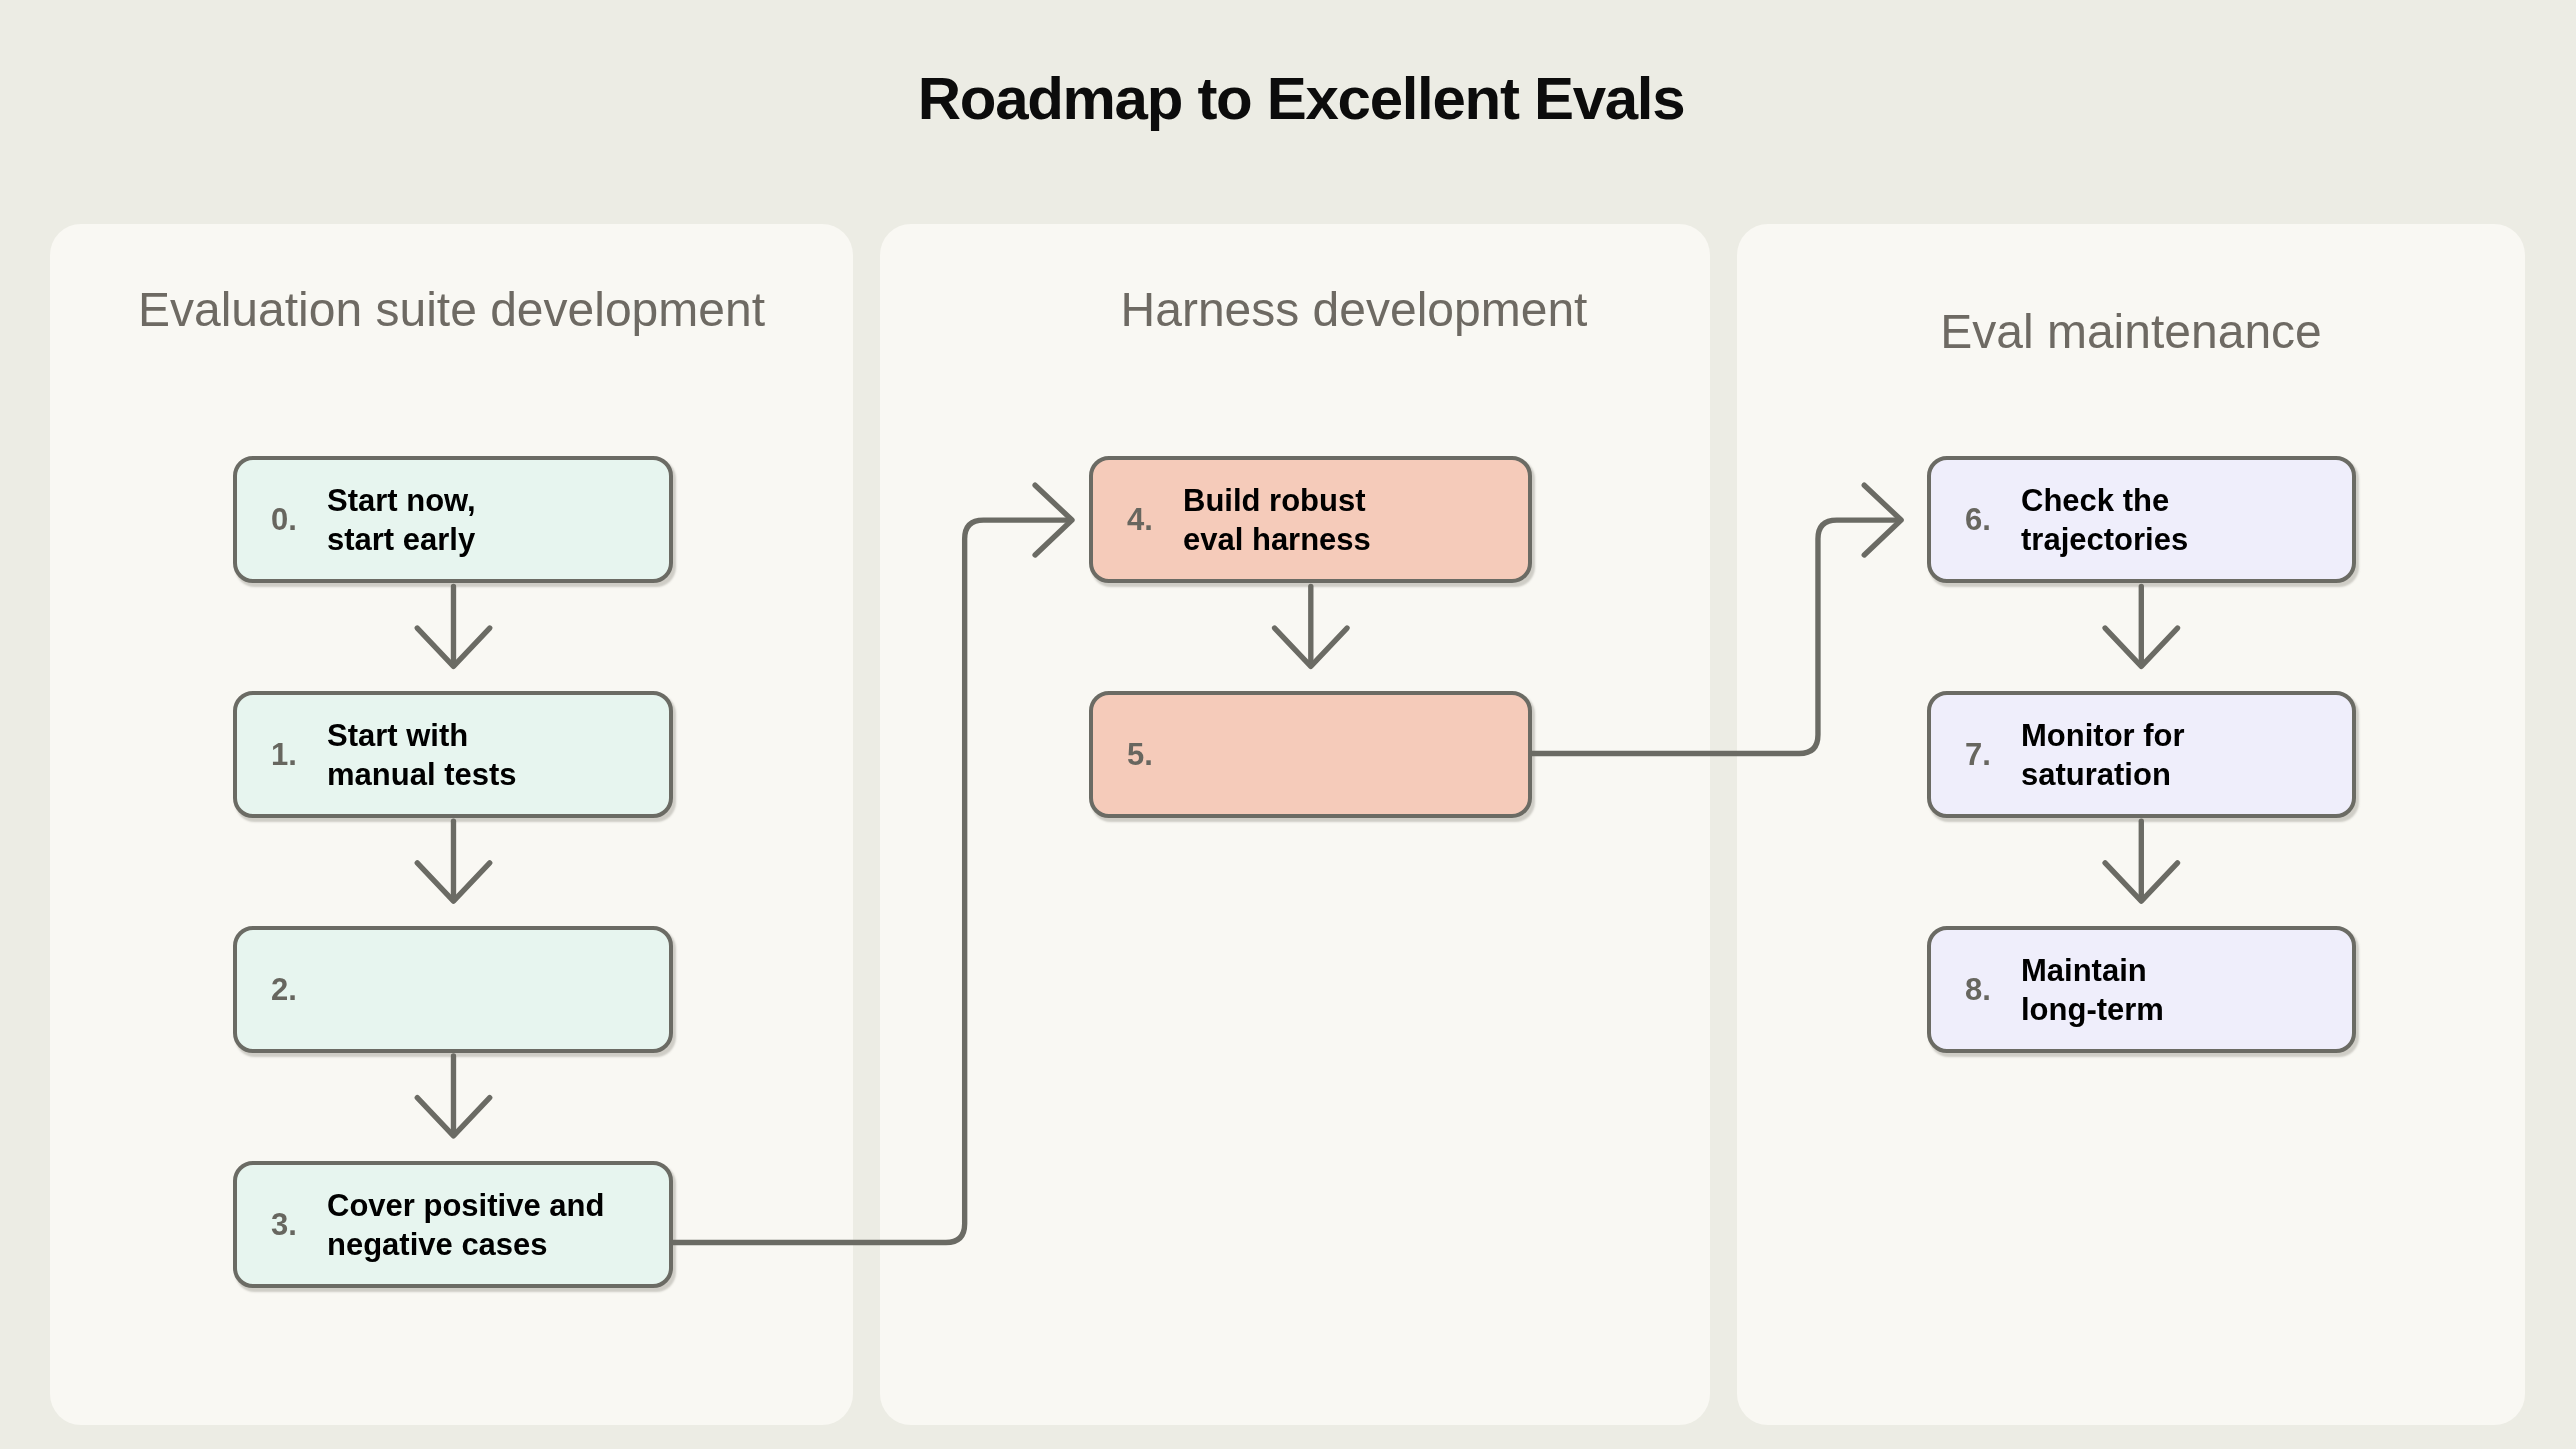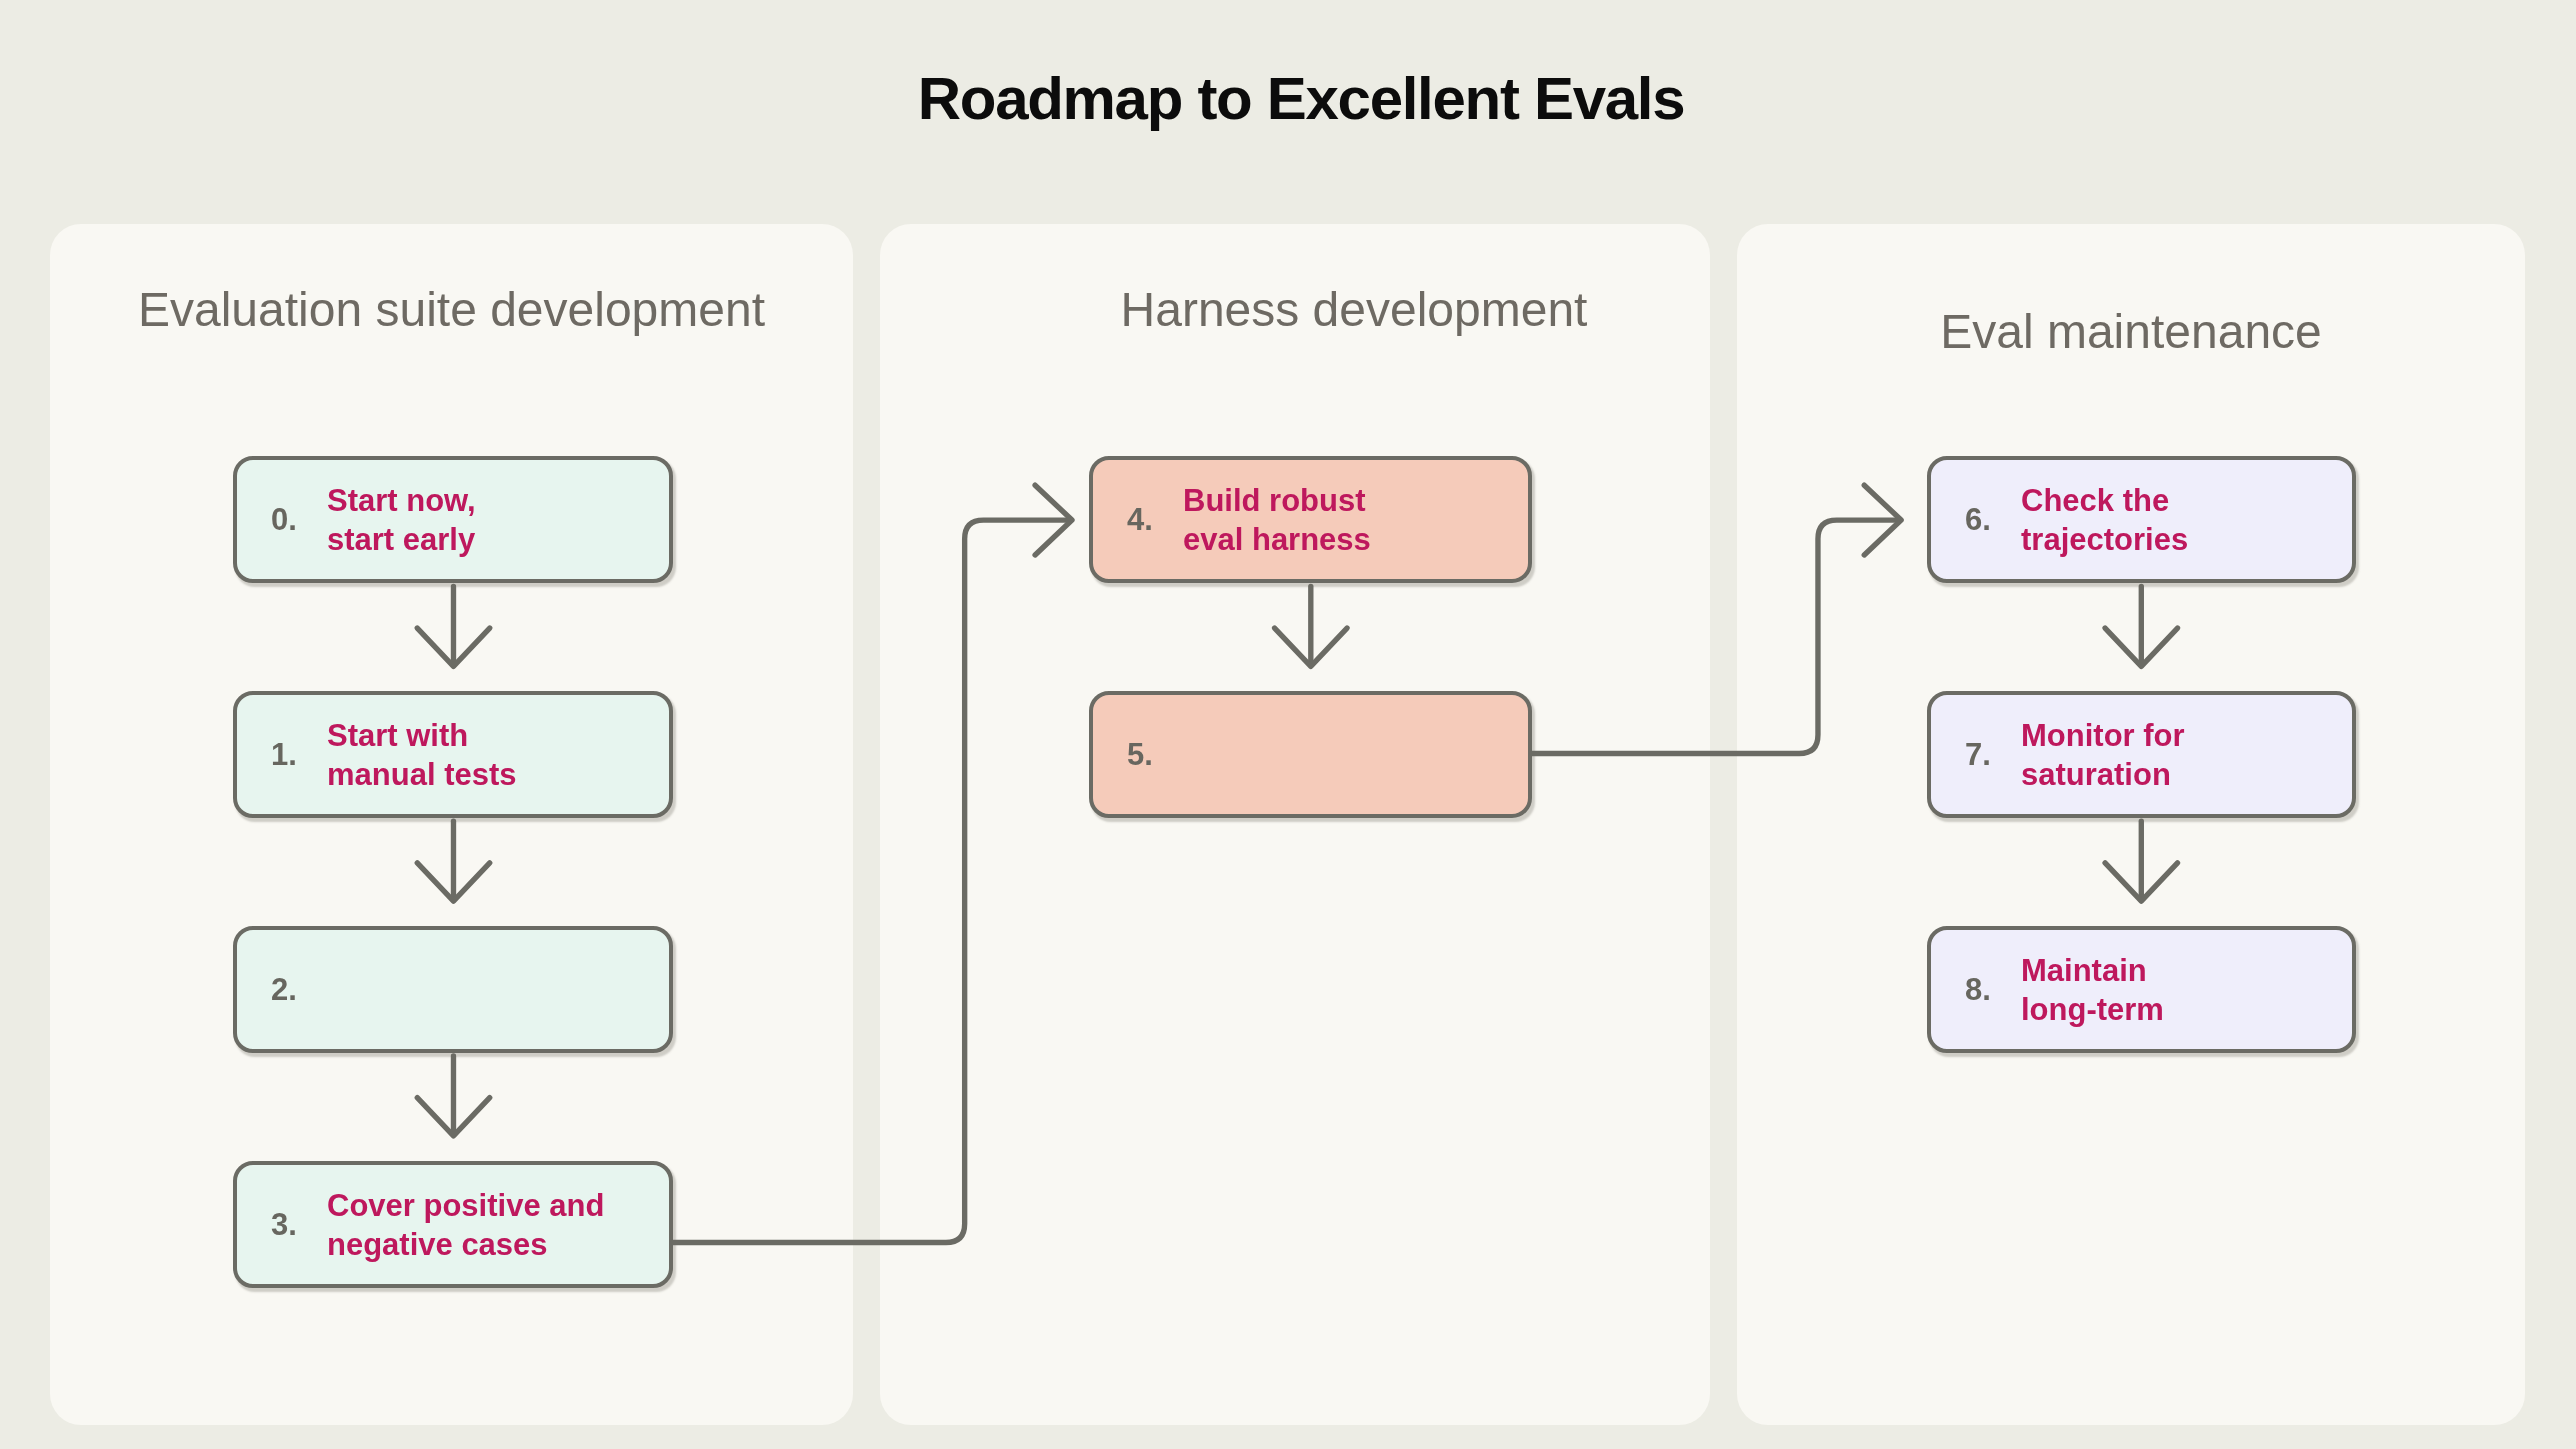--- a/index.html
+++ b/index.html
@@ -56,21 +56,21 @@
   .row1{top:691px;}
   .row2{top:926px;}
   .row3{top:1161px;}
 
   .box-number{
     width:56px;flex:0 0 56px;
     font-size:31px;font-weight:700;color:#67665F;
     line-height:39px;
   }
   .box-label{
-    font-size:31px;font-weight:700;color:#be185d;
+    font-size:31px;font-weight:700;color:#000000;
     line-height:39px;white-space:nowrap;
   }
 
   svg.connectors{
     position:absolute;inset:0;width:2576px;height:1450px;
     pointer-events:none;
   }
   svg.connectors *{
     stroke:#6B6B64;stroke-width:8;fill:none;
     stroke-linecap:round;stroke-linejoin:round;

